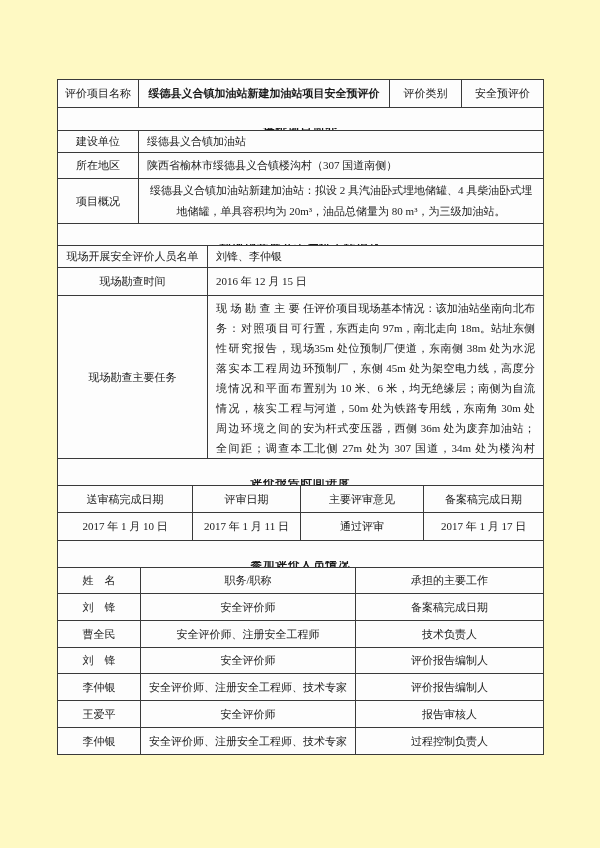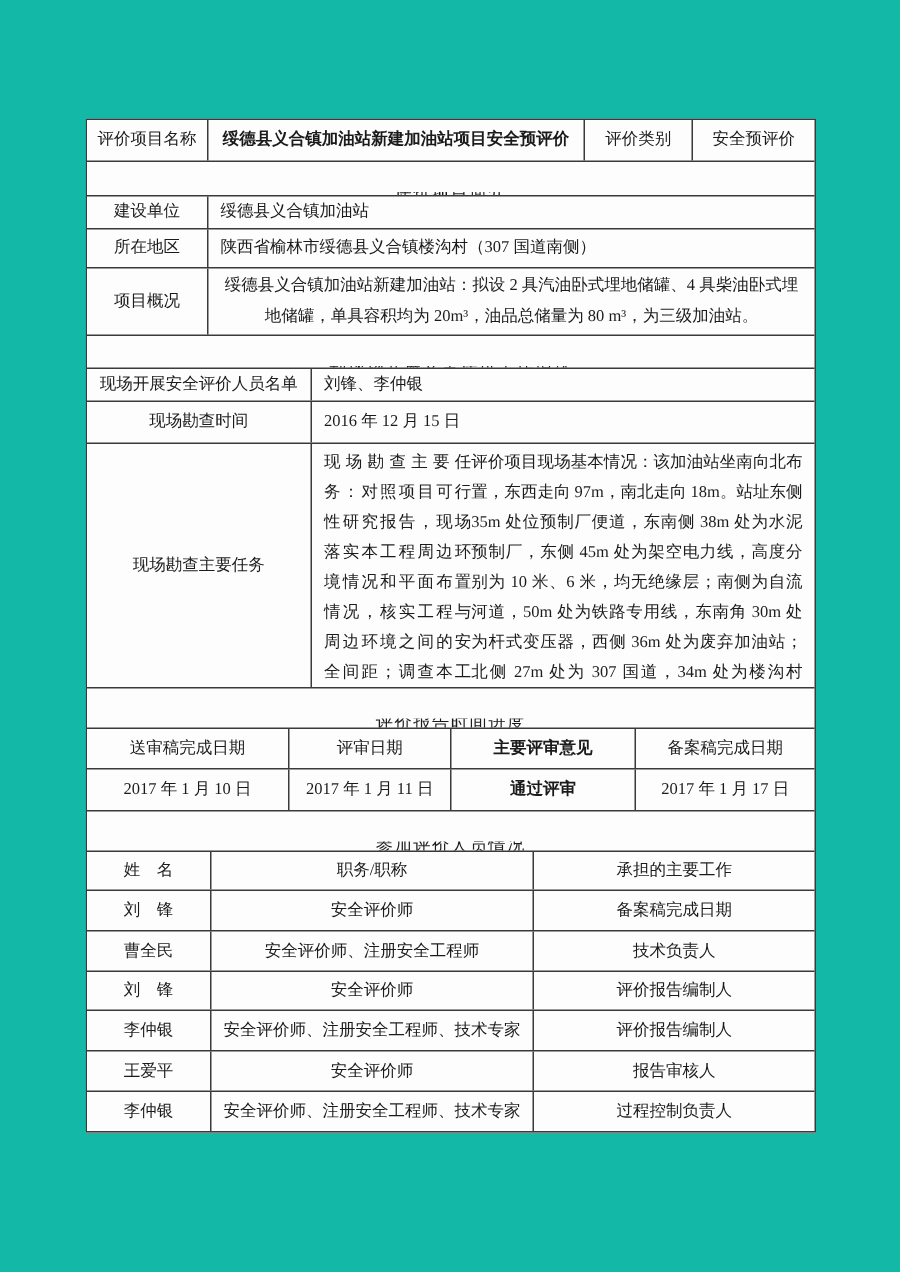--- a/index.html
+++ b/index.html
@@ -1,19 +1,19 @@
 <!DOCTYPE html>
 <html><head>
 <meta charset="utf-8">
 <style>
   html,body{margin:0;padding:0;background:#e8e8e8;}
   .page{
     position:relative;
     width:600px;height:848px;
-    background:#14b8a6;
+    background:#fef9c3;
     font-family:"Liberation Serif","DejaVu Serif",serif;
     color:#1b1b1b;
     margin:0 auto;
     overflow:hidden;
   }
   .doc-table{
     position:absolute;left:57px;top:79px;width:487px;
     border:1px solid #3a3a3a;
     box-sizing:border-box;
     background:#fdfdfd;
@@ -31,38 +31,38 @@
     display:flex;
     align-items:center;
     font-size:11px;
     line-height:15px;
     overflow:hidden;
   }
   .cell.last{border-right:none;}
   .cell.center{justify-content:center;text-align:center;}
   .cell.left{justify-content:flex-start;text-align:center;padding:0 8px;}
   .cell.bold{font-weight:bold;}
-  .section-row .cell{justify-content:center;font-weight:normal;font-size:11.5px;letter-spacing:1px;margin-top:20px;}
+  .section-row .cell{justify-content:center;font-weight:bold;font-size:11.5px;letter-spacing:1px;margin-top:20px;}
   .para-cell{
     flex-direction:row;
     align-items:flex-start;
     justify-content:flex-start;
     padding:2px 8px;
     line-height:20px;
     text-align:justify;
   }
   .para-cell div{display:block;}
   
   .w81{width:81px;flex:0 0 81px;}
   .w251{width:251px;flex:0 0 251px;}
   .w72{width:72px;flex:0 0 72px;}
   .w150{width:150px;flex:0 0 150px;}
   .w135{width:135px;flex:0 0 135px;}
   .w108{width:108px;flex:0 0 108px;}
-  .w123{width:123px;flex:0 0 123px;font-weight:bold;}
+  .w123{width:123px;flex:0 0 123px;}
   .w83{width:83px;flex:0 0 83px;}
   .w215{width:215px;flex:0 0 215px;}
   .grow{flex:1 1 auto;}
 </style>
 </head>
 <body>
 
 <div class="page">
   <div class="doc-table">
 

